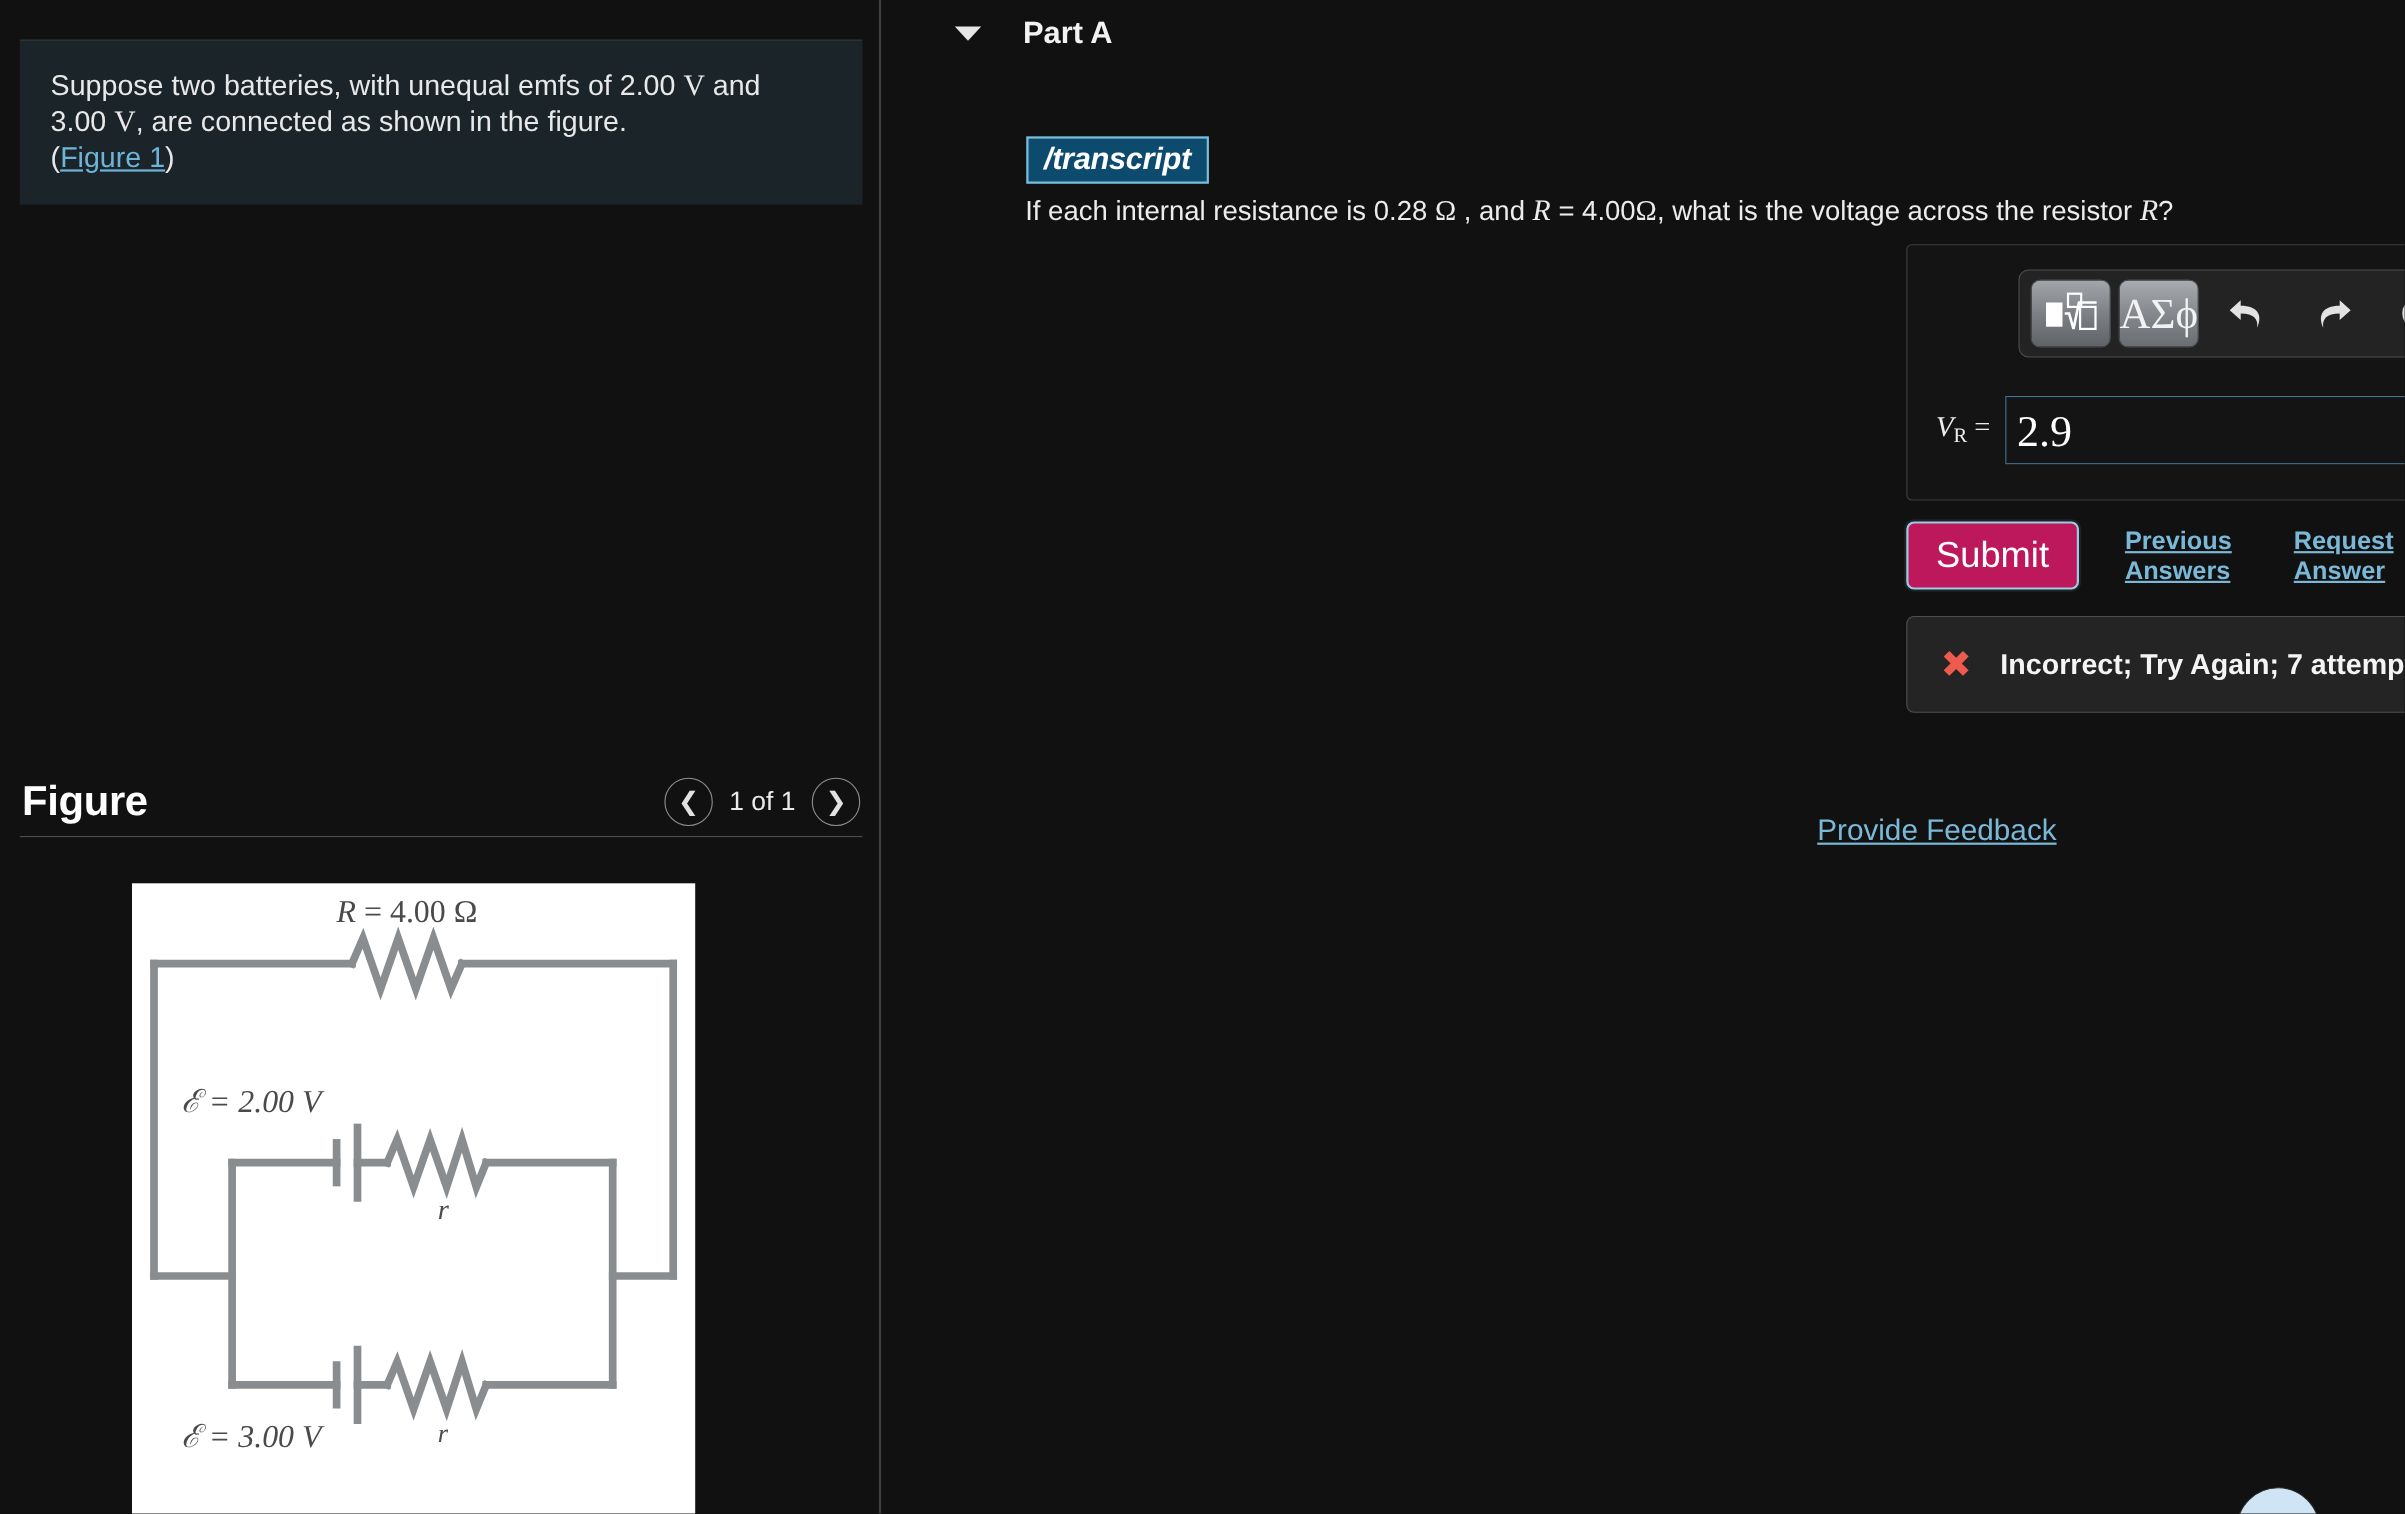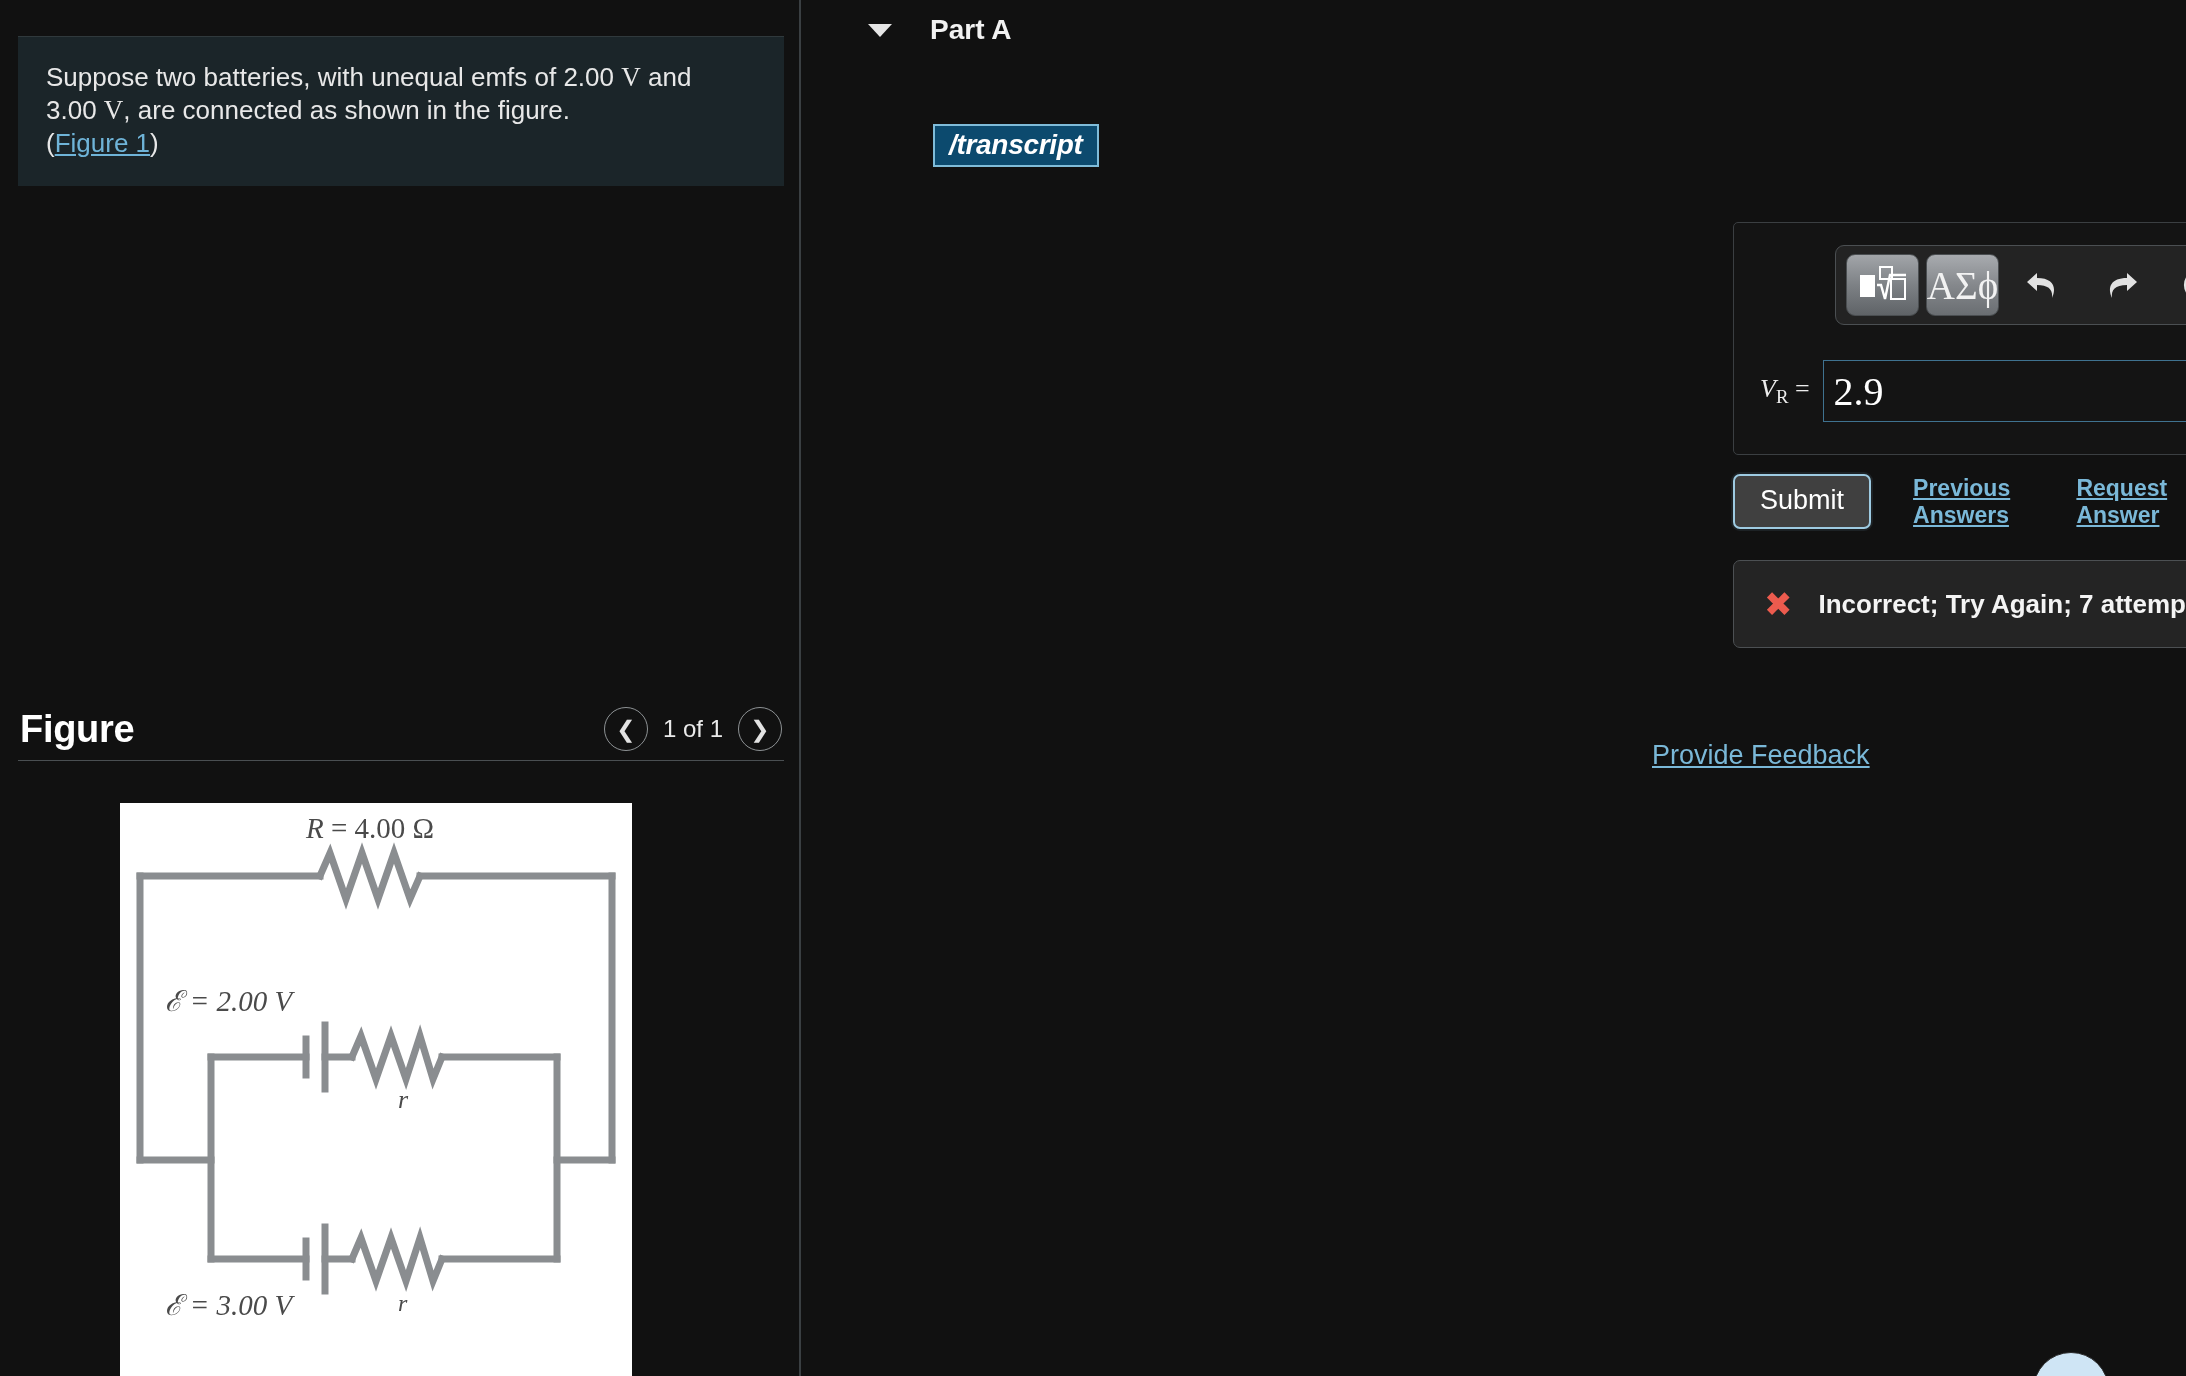--- a/index.html
+++ b/index.html
@@ -160,24 +160,24 @@
     padding: 0 10px;
     outline: none;
   }
 
   
   #submit-row {
     position: absolute; left: 933px; top: 474px;
     display: flex; align-items: center; gap: 42px;
   }
   #submit-button {
-    background: #404040;
+    background: #be185d;
     border: 2px solid #9ecbe2;
     border-radius: 7px;
-    color: #ffffff; font-size: 27px;
+    color: #ffffff; font-size: 33px;
     padding: 9px 25px 11px 25px;
     cursor: pointer;
     box-shadow: 0 0 0 2px #1d2225;
     font-family: "Liberation Sans", sans-serif;
   }
   .link-action {
     color: #7ab8d8; font-size: 23px; font-weight: bold;
     text-decoration: underline; cursor: pointer;
     font-family: "Liberation Sans", sans-serif;
   }
@@ -293,20 +293,23 @@
 
   <div id="right-panel">
 
     <div class="part-header">
       <div class="caret"></div>
       <div class="part-title">Part A</div>
     </div>
 
     <div class="transcript-badge">/transcript</div>
 
+    <div class="prompt-text">
+      <span>If each internal resistance is 0.28 </span><span class="mr">Ω</span><span> , and </span><span class="mi">R</span><span> = 4.00</span><span class="mr">Ω</span><span>, what is the voltage across the resistor </span><span class="mi">R</span><span>?</span>
+    </div>
 
     <div id="answer-panel"></div>
 
     <div id="mathbar">
       <div class="mb-btn">
         <svg width="50" height="40" viewBox="0 0 50 40">
           <rect x="2" y="10" width="15" height="22" fill="#ffffff"></rect>
           <rect x="22" y="2" width="12" height="12" fill="none" stroke="#ffffff" stroke-width="2"></rect>
           <path d="M 19 20 L 23 20 L 27 34 L 32 10 L 48 10" fill="none" stroke="#ffffff" stroke-width="2.4" stroke-linejoin="miter"></path>
           <rect x="33" y="14" width="14" height="20" fill="none" stroke="#ffffff" stroke-width="2"></rect>

